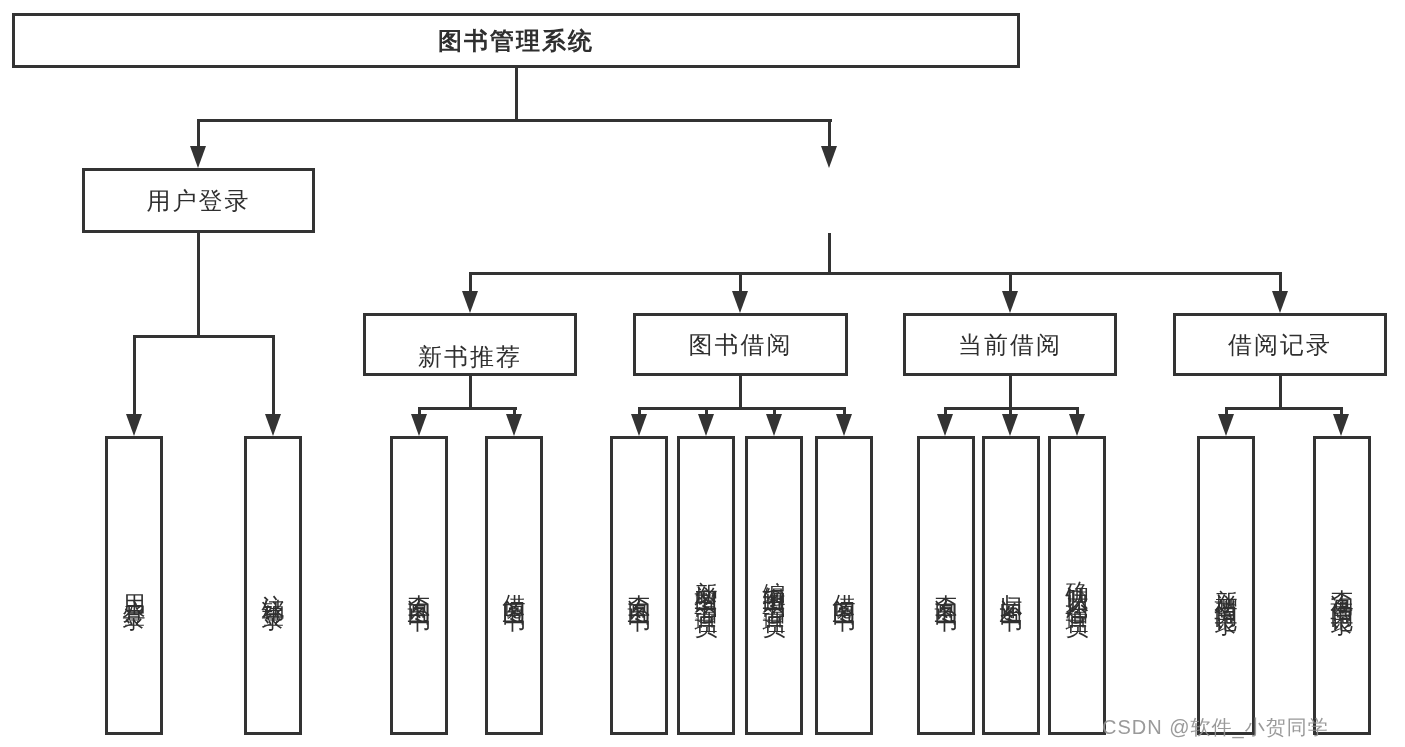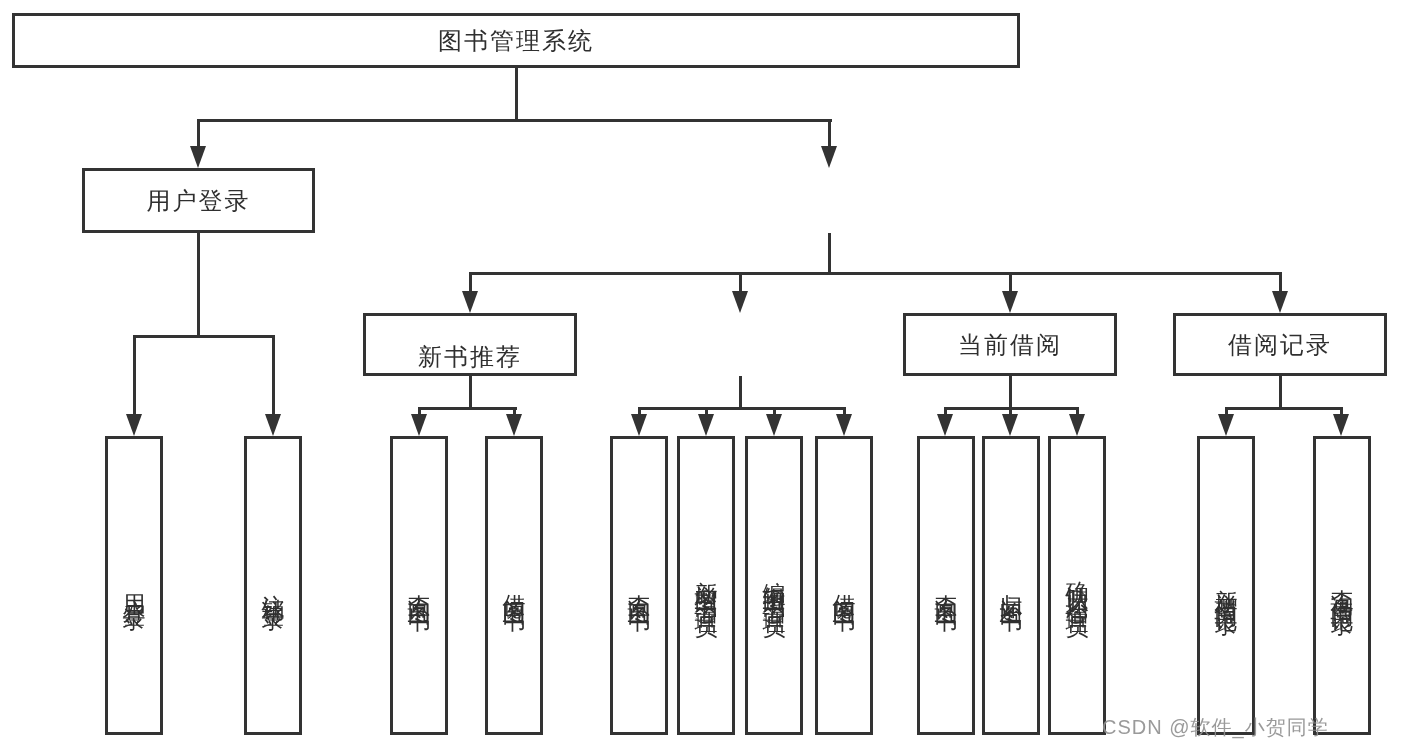--- a/index.html
+++ b/index.html
@@ -27,30 +27,33 @@
   .watermark{
     position:absolute;left:1102px;top:714px;font-size:20px;letter-spacing:1px;
     color:rgba(145,145,145,0.92);white-space:nowrap;z-index:5;
   }
 </style>
 </head>
 <body>
 
 <div class="canvas">
 
-  <div class="box hbox" style="left:12px;top:13px;width:1008px;height:55px;">
+  <div class="box hbox" style="left:12px;top:13px;width:1008px;height:55px;font-weight:bold;">
     <span>图书管理系统</span>
   </div>
 
   <div class="box hbox" style="left:82px;top:168px;width:233px;height:65px;">
     <span>用户登录</span>
   </div>
 
   <div class="box hbox" style="left:363px;top:313px;width:214px;height:63px;align-items:flex-end;">
     <span>新书推荐</span>
+  </div>
+  <div class="box hbox" style="left:633px;top:313px;width:215px;height:63px;">
+    <span>图书借阅</span>
   </div>
   <div class="box hbox" style="left:1173px;top:313px;width:214px;height:63px;">
     <span>借阅记录</span>
   </div>
   <div class="box hbox" style="left:903px;top:313px;width:214px;height:63px;">
     <span>当前借阅</span>
   </div>
 
   <div class="box vbox" style="left:105px;top:436px;width:58px;height:299px;">
     <span>用户登录</span>

